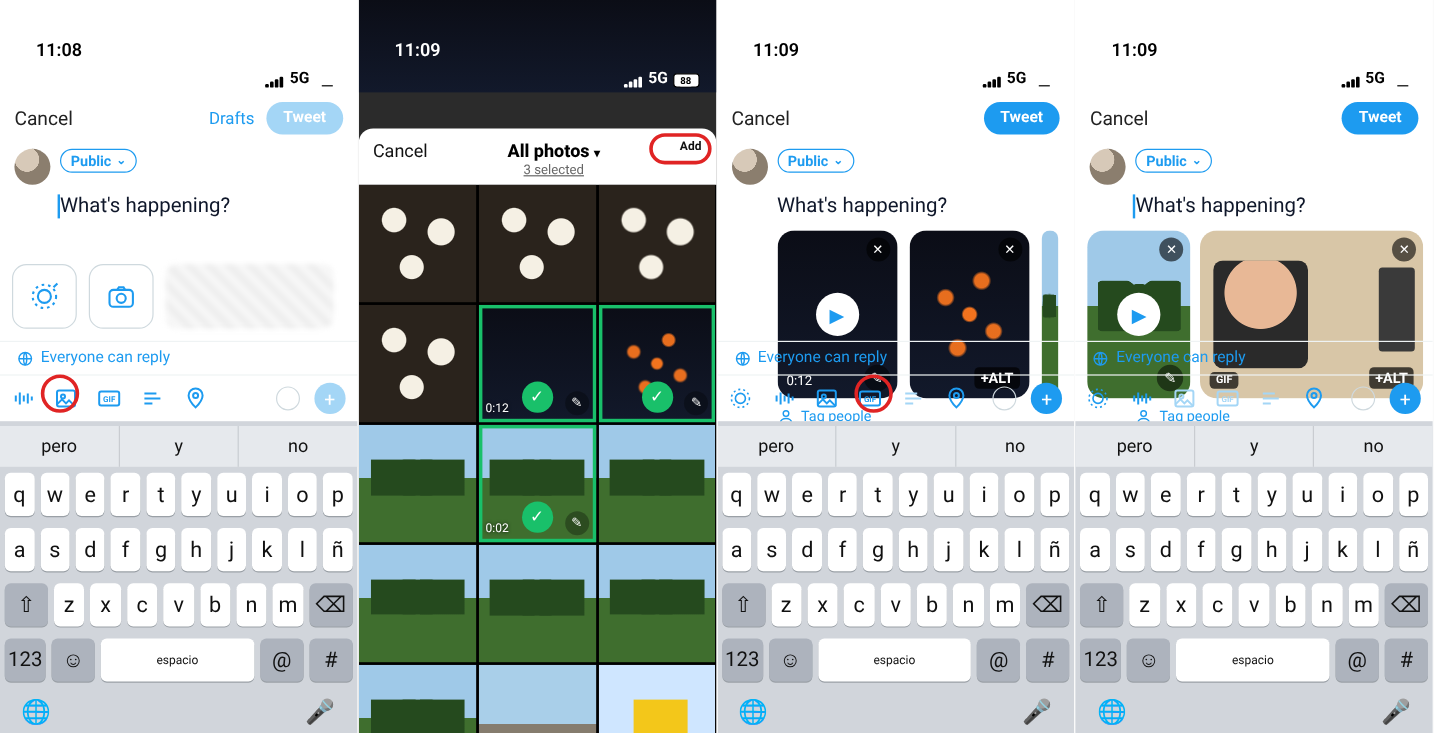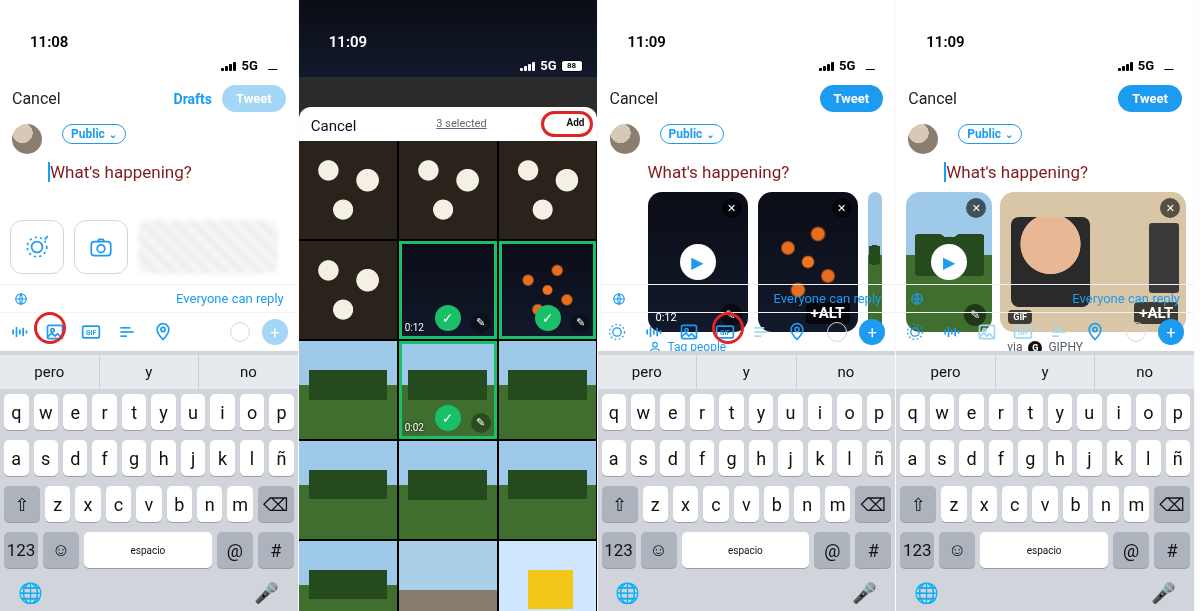--- a/index.html
+++ b/index.html
@@ -1,44 +1,44 @@
 <!DOCTYPE html>
 <html><head>
 <meta charset="utf-8">
 <style>
 * { box-sizing: border-box; margin: 0; padding: 0; font-family: -apple-system, BlinkMacSystemFont, "Segoe UI", Roboto, Helvetica, Arial, sans-serif; }
 html, body { width: 1200px; height: 611px; background: #fff; overflow: hidden; }
 .stage { display: flex; width: 1195px; height: 611px; }
 .phone { position: relative; width: 300px; height: 611px; background: #fff; overflow: hidden; border-right: 1px solid rgba(0,0,0,0.02); }
 .statusbar { display: flex; align-items: center; justify-content: space-between; padding: 10px 14px 4px 30px; font-size: 15px; font-weight: 600; color: #000; }
 .statusbar.dark { color: #fff; }
-.statusright { display: flex; align-items: center; gap: 4px; font-size: 13px; font-weight: 700; margin-top: 48px; }
+.statusright { display: flex; align-items: flex-end; gap: 4px; font-size: 13px; font-weight: 700; margin-top: 48px; }
 .sig { width: 16px; height: 11px; display: inline-flex; align-items: flex-end; gap: 1px; }
 .sig span { width: 3px; background: currentColor; border-radius: 1px; }
 .sig span:nth-child(1){height:3px}.sig span:nth-child(2){height:5px}.sig span:nth-child(3){height:7px}.sig span:nth-child(4){height:9px}
 .batt { display: inline-flex; align-items: center; text-decoration: underline; }
 .batt-body { width: 22px; height: 12px; border: 1px solid currentColor; border-radius: 3px; background: currentColor; display:flex; align-items:center; justify-content:center; font-size:8px; font-weight:700; color:#fff;}
 .batt-body.inv { color:#000; }
 .topbar { display: flex; align-items: center; justify-content: space-between; padding: 8px 12px 10px 12px; }
 .cancel { font-size: 16px; color: #222; }
 .right-actions { display: flex; align-items: center; gap: 10px; }
-.drafts { font-size: 14px; font-weight: 700; color: #1d9bf0; }
+.drafts { font-size: 14px; font-weight: 400; color: #1d9bf0; }
 .tweetbtn { background: #1d9bf0; color: #fff; font-size: 13px; font-weight: 700; padding: 6px 14px; border-radius: 999px; }
 .tweetbtn.dim { background: #a4d6f6; }
-.composerow { display: flex; align-items: flex-start; gap: 20px; padding: 2px 12px 0 12px; text-align: right; }
+.composerow { display: flex; align-items: flex-start; gap: 8px; padding: 2px 12px 0 12px; text-align: right; }
 .avatar { width: 30px; height: 30px; border-radius: 50%; background: radial-gradient(circle at 35% 30%, #d7c9b8 0 35%, #8b7e6e 36% 100%); flex: 0 0 auto; }
 .audience { border: 1px solid #1d9bf0; color: #1d9bf0; font-size: 12px; font-weight: 700; padding: 2px 8px; border-radius: 999px; display:inline-flex; align-items:center; gap:4px; }
 .chev { font-size: 10px; }
-.placeholder { font-size: 17px; color: #7f1d1d; padding: 8px 12px 0 50px; position: relative; }
+.placeholder { font-size: 17px; color: #0f172a; padding: 8px 12px 0 50px; position: relative; }
 .cursor { position:absolute; left:48px; top:8px; width:2px; height:20px; background:#1d9bf0; }
 .bottombar { position: absolute; left:0; right:0; }
 .mediarow { display:flex; gap:10px; padding: 0 10px 10px 10px; align-items:center; }
 .mediasq { width:54px; height:54px; border:1px solid #cfd9de; border-radius:12px; display:flex; align-items:center; justify-content:center; color:#1d9bf0; }
 .blurred { width: 140px; height:54px; border-radius:10px; background: repeating-linear-gradient(45deg,#eee,#eee 6px,#f7f7f7 6px,#f7f7f7 12px); filter:blur(2px); }
-.replyline { display:flex; align-items:center; gap:6px; color:#1d9bf0; font-size:13px; padding: 6px 14px; border-bottom:1px solid #eff3f4; border-top:1px solid #eff3f4;justify-content:space-between;}
+.replyline { display:flex; align-items:center; gap:6px; color:#1d9bf0; font-size:13px; padding: 6px 14px; border-bottom:1px solid #eff3f4; border-top:1px solid #eff3f4;}
 .toolbar { display:flex; align-items:center; justify-content:space-between; padding: 6px 10px 6px 8px; }
 .tools-left { display:flex; align-items:center; gap:14px; }
 .ticon { width:22px; height:22px; display:flex; align-items:center; justify-content:center; color:#1d9bf0; }
 .ticon.dim { color:#a4d6f6; }
 .addbtn { width:26px; height:26px; border-radius:50%; background:#1d9bf0; color:#fff; display:flex; align-items:center; justify-content:center; font-size:16px;}
 .addbtn.dim { background:#a4d6f6; }
 .thread-circle { width:20px; height:20px; border:1px solid #cfd9de; border-radius:50%;}
 .redring { position:absolute; border:3px solid #e02424; border-radius:50%; pointer-events:none; }
 
 .keyboard { background:#d1d5db; padding-top:4px; }
@@ -80,21 +80,21 @@
 .dur { position:absolute; bottom:6px; left:6px; font-size:10px; color:#fff; text-shadow:0 0 3px #000;}
 
 .mediawrap { display:flex; gap:10px; padding: 10px 0 4px 50px; }
 .mcard { position:relative; width:100px; height:140px; border-radius:14px; overflow:hidden; flex:0 0 auto;}
 .mcard.wide { width:150px; height:140px; }
 .mcard .bg { position:absolute; inset:0; }
 .mclose { position:absolute; top:6px; right:6px; width:20px; height:20px; border-radius:50%; background:rgba(0,0,0,.6); color:#fff; display:flex; align-items:center; justify-content:center; font-size:11px;}
 .playbtn { position:absolute; top:50%; left:50%; transform:translate(-50%,-50%); width:36px; height:36px; border-radius:50%; background:#fff; color:#1d9bf0; display:flex; align-items:center; justify-content:center;}
 .mdur { position:absolute; bottom:8px; left:8px; font-size:11px; color:#fff;}
 .medit { position:absolute; bottom:6px; right:6px; width:22px; height:22px; border-radius:50%; background:rgba(0,0,0,.5); color:#fff; display:flex; align-items:center; justify-content:center; font-size:12px;}
-.altbadge { position:absolute; bottom:8px; right:8px; background:rgba(0,0,0,.7); color:#fff; font-size:15px; font-weight:700; padding:2px 5px; border-radius:4px;}
+.altbadge { position:absolute; bottom:8px; right:8px; background:rgba(0,0,0,.7); color:#fff; font-size:12px; font-weight:700; padding:2px 5px; border-radius:4px;}
 .gifbadge { position:absolute; bottom:8px; left:8px; background:rgba(0,0,0,.7); color:#fff; font-size:9px; font-weight:700; padding:2px 5px; border-radius:4px;}
 .tagline { display:flex; align-items:center; gap:6px; color:#1d9bf0; font-size:12px; padding: 4px 14px 4px 50px;}
 .via { font-size:12px; color:#56606a; text-align:center; padding-top:4px;}
 .via .g { display:inline-flex; width:14px; height:14px; border-radius:50%; background:#111; color:#fff; align-items:center; justify-content:center; font-size:9px; font-weight:800; margin:0 3px;}
 .office { background: linear-gradient(#d8c6a7,#d8c6a7); position:relative;}
 .office::before{content:"";position:absolute;left:6%;top:18%;width:42%;height:64%;background:radial-gradient(circle at 50% 30%, #e8b896 0 40%, transparent 41%), linear-gradient(#2a2a2a,#2a2a2a); border-radius:8px;}
 .office::after{content:"";position:absolute;right:4%;top:22%;width:16%;height:50%;background:#3a3a3a;border-radius:3px;}
 svg { display:block; }
 </style>
 </head>
@@ -278,20 +278,21 @@
             </span>
         <span>5G</span>
         <span class="batt">
               <span class="batt-body inv" style="background:#fff;color:#000;">88</span>
             </span>
       </span>
     </div>
     <div class="ph2-header">
       <span class="ph2-cancel">Cancel</span>
       <div class="ph2-title">
+        <h3><span>All photos</span> <span class="chev">▾</span></h3>
         <div class="sub">3 selected</div>
       </div>
       <span class="ph2-add">Add</span>
       <span class="addring"></span>
     </div>
     <div class="grid">
       <div class="cell">
             <div class="img food"></div>
           </div>
       <div class="cell">
@@ -557,21 +558,20 @@
       <span class="playbtn">▶</span>
       <span class="medit">✎</span>
     </div>
     <div class="mcard wide" style="width:186px;">
       <div class="bg office"></div>
       <span class="mclose">✕</span>
       <span class="gifbadge">GIF</span>
       <span class="altbadge">+ALT</span>
     </div>
   </div>
-  <div class="via"><span>via</span> <span class="g">G</span> <span>GIPHY</span></div>
   <div class="tagline">
     <svg width="14" height="14" viewBox="0 0 24 24" fill="none" stroke="#1d9bf0" stroke-width="2">
           <circle cx="12" cy="8" r="4"></circle>
           <path d="M4 21c0-4 4-6 8-6s8 2 8 6"></path>
         </svg>
     <span>Tag people</span>
   </div>
 
   <div class="bottombar" style="bottom:0;">
     <div class="replyline">

